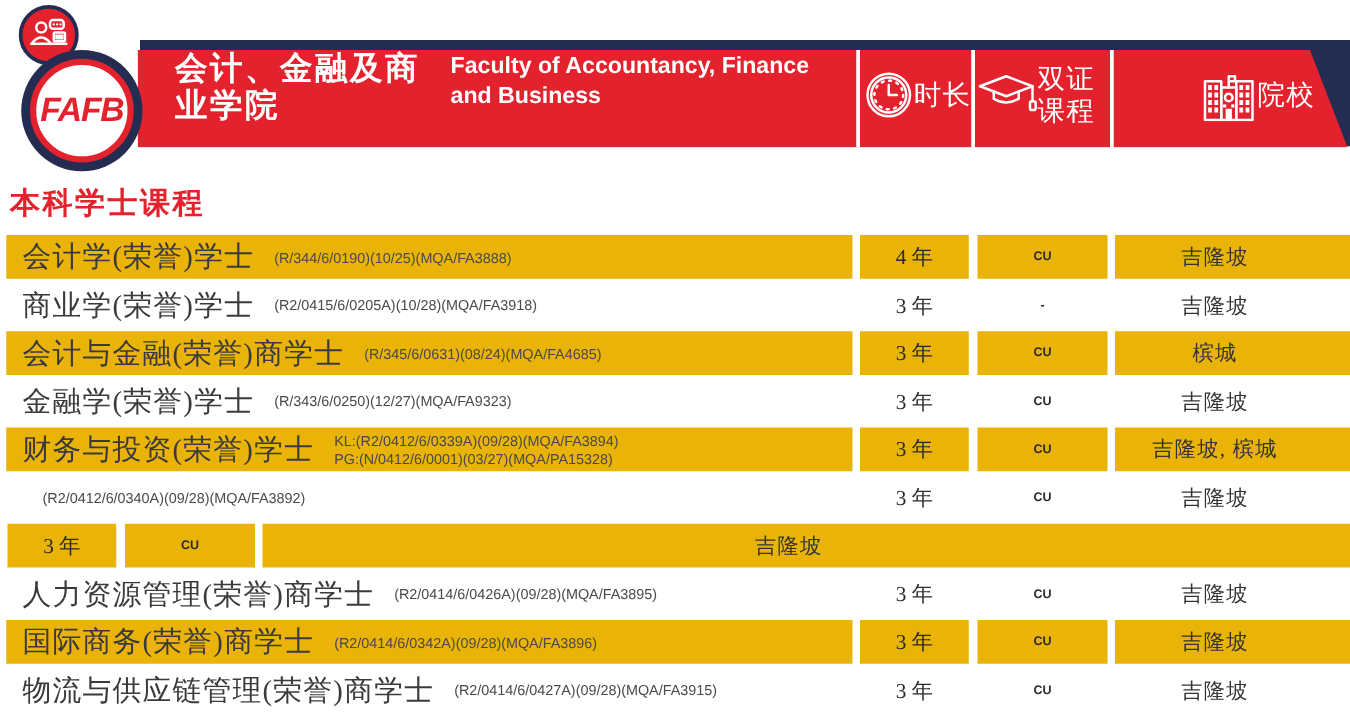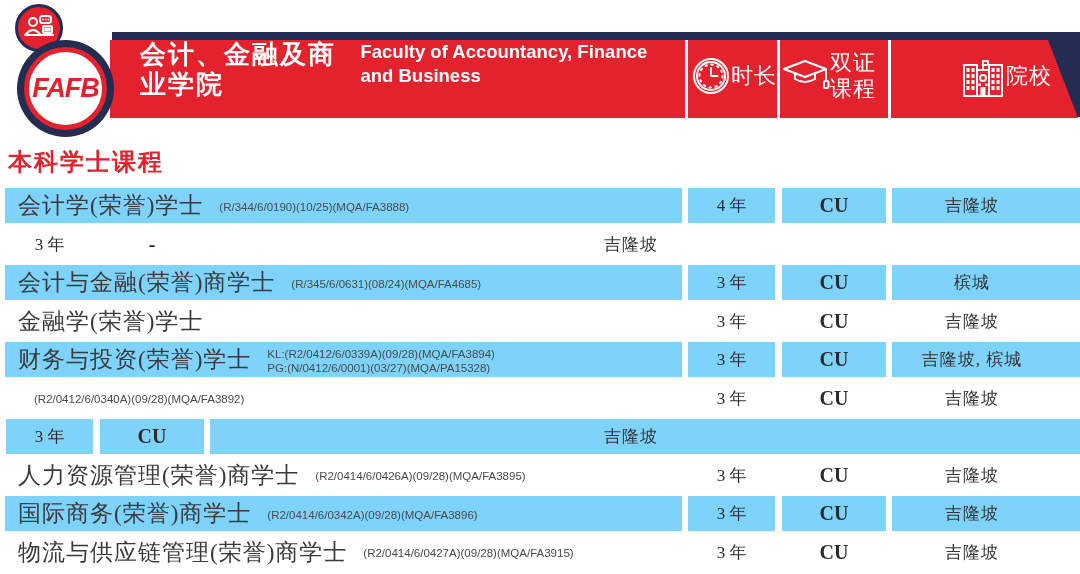--- a/index.html
+++ b/index.html
@@ -40,32 +40,32 @@
   }
   
   .section-title{
     position:absolute;left:8px;top:146px;color:#E4222D;font-size:24px;font-weight:bold;
     letter-spacing:2px;font-family:"Liberation Serif","DejaVu Serif",serif;
   }
   
   .course-table{position:absolute;left:0;top:188px;width:1080px;}
   .row{display:flex;height:35px;margin-bottom:3.5px;}
   .cell{box-sizing:border-box;display:flex;align-items:center;}
-  .row.shaded .cell{background:#7dd3fc;}
+  .row.shaded .cell{background:#eab308;}
   .cell-name{margin-left:5px;width:677px;padding-left:13px;}
   .cell-dur{margin-left:6px;width:87px;justify-content:center;}
   .cell-cu{margin-left:7px;width:104px;justify-content:center;}
   .cell-campus{margin-left:6px;flex:1;justify-content:center;padding-right:28px;}
   .course-name{
     font-family:"Liberation Serif","DejaVu Serif",serif;font-size:23px;color:#3A3A3C;
     letter-spacing:1px;white-space:nowrap;
   }
   .course-codes{margin-left:16px;font-size:11.5px;color:#4A4A4A;line-height:13.5px;white-space:nowrap;padding-top:4px;}
   .dur-value{font-size:17px;font-weight:normal;color:#2B2B2B;font-family:"Liberation Serif","DejaVu Serif",serif;}
-  .cu-value{font-size:20px;font-weight:bold;color:#2B2B2B;font-family:Liberation Serif, serif;}
+  .cu-value{font-size:10px;font-weight:bold;color:#2B2B2B;}
   .campus-value{font-size:17px;color:#333333;letter-spacing:1px;font-family:"Liberation Serif","DejaVu Serif",serif;white-space:nowrap;}
 </style>
 </head>
 <body>
 
 <div class="screen">
 
   <div class="navy-strip"></div>
 
   <div class="red-banner">
@@ -167,20 +167,26 @@
         <span class="dur-value">4 年</span>
       </div>
       <div class="cell cell-cu">
         <span class="cu-value">CU</span>
       </div>
       <div class="cell cell-campus">
         <span class="campus-value">吉隆坡</span>
       </div>
     </div>
       <div class="row">
+      <div class="cell cell-name">
+        <span class="course-name">商业学(荣誉)学士</span>
+        <span class="course-codes">
+            <div>(R2/0415/6/0205A)(10/28)(MQA/FA3918)</div>
+          </span>
+      </div>
       <div class="cell cell-dur">
         <span class="dur-value">3 年</span>
       </div>
       <div class="cell cell-cu">
         <span class="cu-value">-</span>
       </div>
       <div class="cell cell-campus">
         <span class="campus-value">吉隆坡</span>
       </div>
     </div>
@@ -197,20 +203,23 @@
       <div class="cell cell-cu">
         <span class="cu-value">CU</span>
       </div>
       <div class="cell cell-campus">
         <span class="campus-value">槟城</span>
       </div>
     </div>
       <div class="row">
       <div class="cell cell-name">
         <span class="course-name">金融学(荣誉)学士</span>
+        <span class="course-codes">
+            <div>(R/343/6/0250)(12/27)(MQA/FA9323)</div>
+          </span>
       </div>
       <div class="cell cell-dur">
         <span class="dur-value">3 年</span>
       </div>
       <div class="cell cell-cu">
         <span class="cu-value">CU</span>
       </div>
       <div class="cell cell-campus">
         <span class="campus-value">吉隆坡</span>
       </div>

